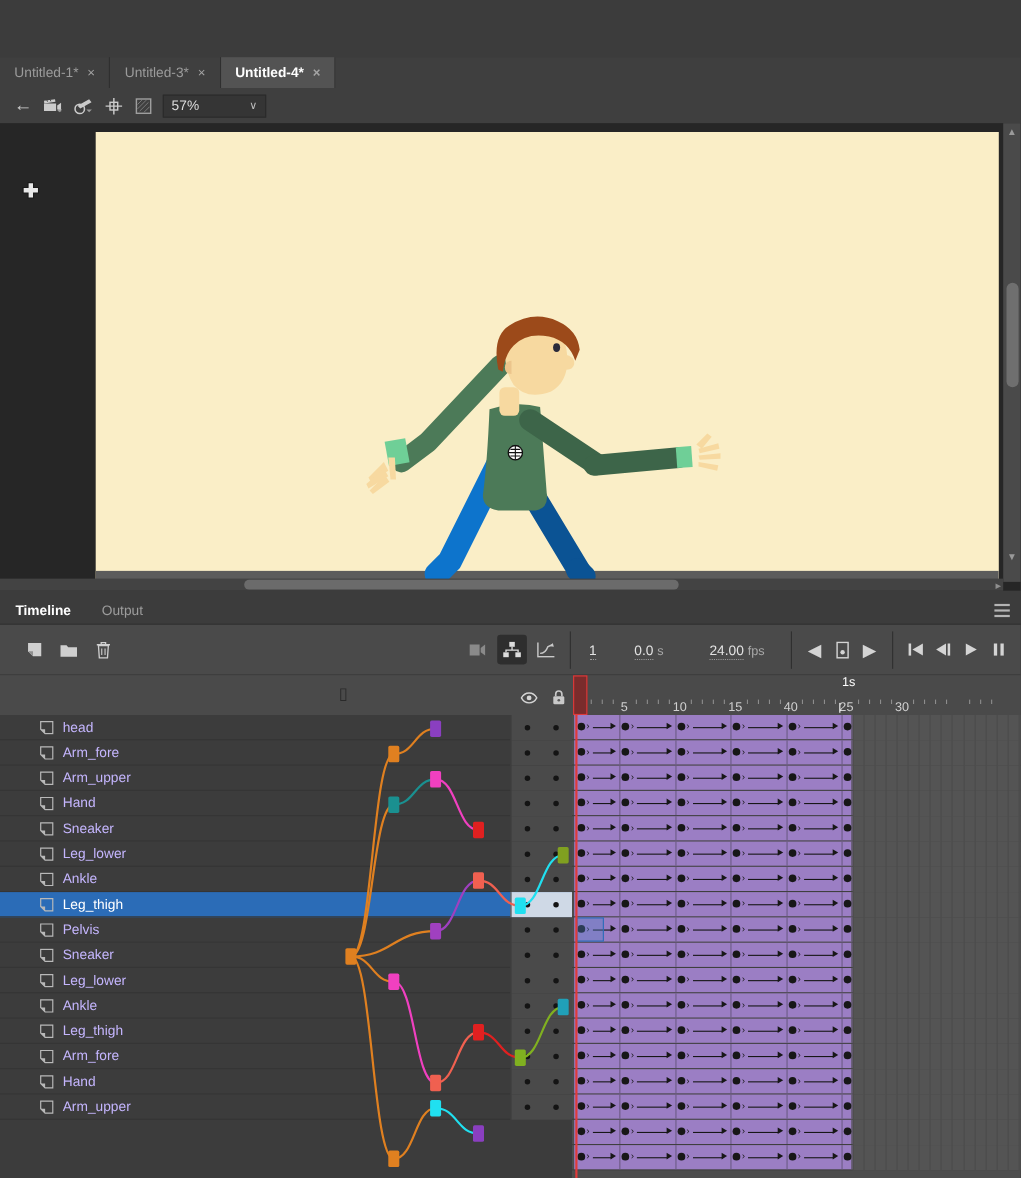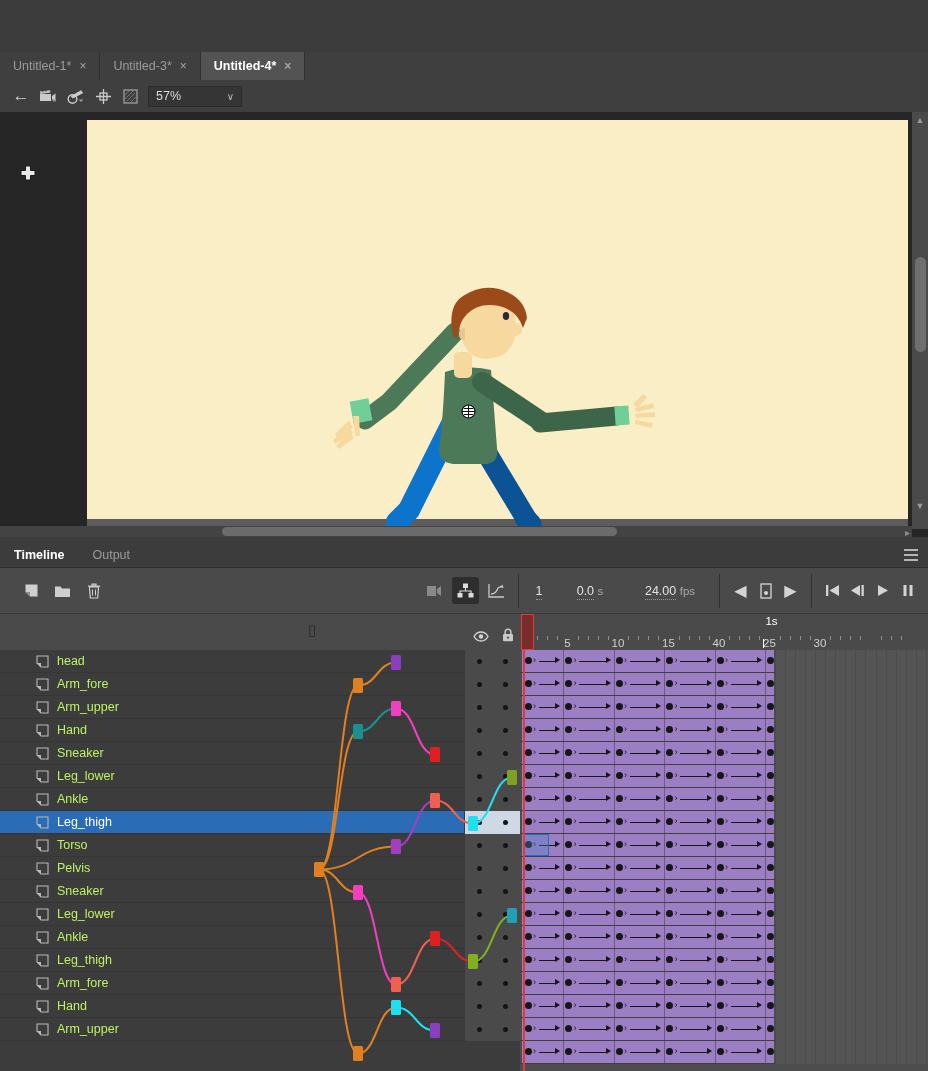--- a/index.html
+++ b/index.html
@@ -193,21 +193,21 @@
   .layercol {
     width: 520px; position: relative; background: #3c3c3c; overflow: hidden;
   }
   .lrow {
     height: 23px; display: flex; align-items: center; position: relative;
     border-bottom: 1px solid #353535;
   }
   .lrow.selected { background: #2b6cb7; }
   .lrow .layer-icon { margin-left: 36px; display: flex; align-items: center; }
   .lrow .lname {
-    margin-left: 8px; font-size: 12.5px; color: #bef264; white-space: nowrap;
+    margin-left: 8px; font-size: 12.5px; color: #c4b5fd; white-space: nowrap;
   }
   .lrow.selected .lname { color: #ffffff; }
   .dots {
     position: absolute; right: 0; width: 56px; height: 23px; display: flex;
     align-items: center; background: #4a4a4a; border-left: 1px solid #3a3a3a;
   }
   .lrow.selected .dots { background: #cfd9e6; }
   .dot {
     width: 5px; height: 5px; border-radius: 50%; background: #141414;
   }
@@ -707,33 +707,20 @@
               <span class="dot"></span>
             </span>
           </div>
           <div class="lrow">
             <span class="layer-icon">
               <svg width="13" height="13" viewBox="0 0 13 13">
                 <path d="M1 1h11v11H5L1 8z" fill="none" stroke="#b9b9b9" stroke-width="1.1"></path>
                 <path d="M1 8h4v4z" fill="#b9b9b9"></path>
               </svg>
             </span>
-            <span class="lname">Torso</span>
-            <span class="dots">
-              <span class="dot"></span>
-              <span class="dot"></span>
-            </span>
-          </div>
-          <div class="lrow">
-            <span class="layer-icon">
-              <svg width="13" height="13" viewBox="0 0 13 13">
-                <path d="M1 1h11v11H5L1 8z" fill="none" stroke="#b9b9b9" stroke-width="1.1"></path>
-                <path d="M1 8h4v4z" fill="#b9b9b9"></path>
-              </svg>
-            </span>
             <span class="lname">Pelvis</span>
             <span class="dots">
               <span class="dot"></span>
               <span class="dot"></span>
             </span>
           </div>
           <div class="lrow">
             <span class="layer-icon">
               <svg width="13" height="13" viewBox="0 0 13 13">
                 <path d="M1 1h11v11H5L1 8z" fill="none" stroke="#b9b9b9" stroke-width="1.1"></path>

